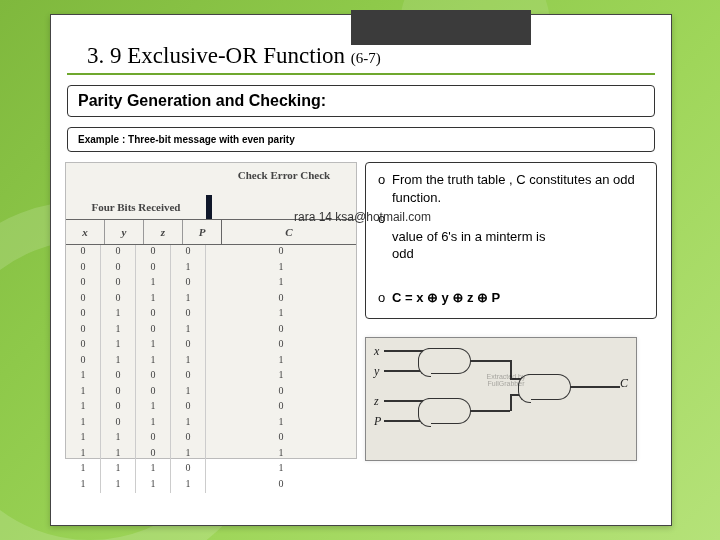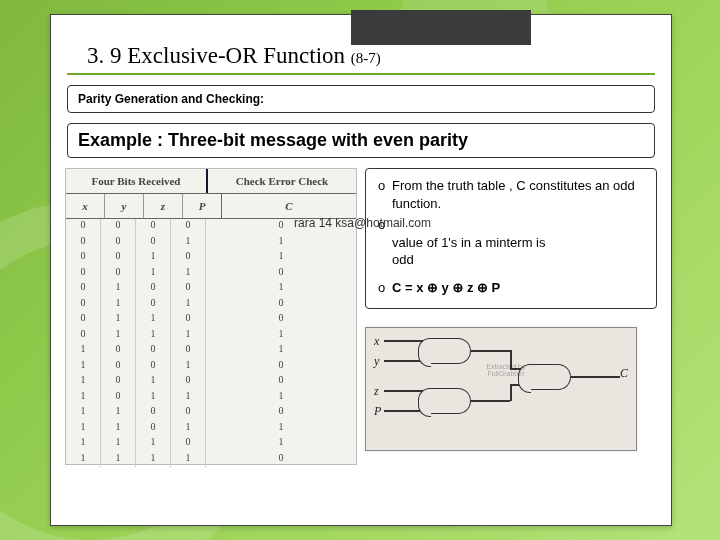--- a/index.html
+++ b/index.html
@@ -50,24 +50,24 @@
     border-bottom: 2px solid #6fa82e;
     margin: 0 16px;
   }
   .title-sub { font-size: 15px; }
   .box {
     border: 1px solid #333;
     border-radius: 4px;
     margin: 10px 16px;
     padding: 6px 10px;
     font-weight: bold;
-    font-size: 12px;
+    font-size: 16px;
     font-family: Arial, sans-serif;
   }
-  .box.b2 { font-size: 18px; }
+  .box.b2 { font-size: 10px; }
   .content-row {
     display: flex;
     gap: 8px;
     padding: 0 14px;
   }
   .truth-table {
     width: 290px;
     height: 295px;
     background: #f3f2ed;
     border: 1px solid #bbb;
@@ -158,35 +158,35 @@
 </head>
 <body>
 
 <div class="bg-shapes"></div>
 
 <div class="card">
   <div class="header-bar"></div>
 
   <div class="title-row">
     <span>3. 9 Exclusive-OR Function</span>
-    <span class="title-sub">(8-7)</span>
+    <span class="title-sub">(6-7)</span>
   </div>
 
   <div class="box">
     <span>Parity Generation and Checking:</span>
   </div>
   <div class="box b2">
     <span>Example : Three-bit message with even parity</span>
   </div>
 
   <div class="content-row">
 
     <div class="truth-table">
       <div class="tt-headrow">
-        <div class="tt-headcell" style="width:136px;border-right:2px solid #0f172a;">Four Bits Received</div>
+        <div class="tt-headcell" style="width:136px;border-right:6px solid #0f172a;margin-top:32px;">Four Bits Received</div>
         <div class="tt-headcell" style="flex:1;border-right:none;">Check Error Check</div>
       </div>
       <div class="tt-headrow" style="border-bottom:1px solid #666;">
         <div class="tt-headcell tt-v">x</div>
         <div class="tt-headcell tt-v">y</div>
         <div class="tt-headcell tt-v">z</div>
         <div class="tt-headcell tt-v" style="border-right:1px solid #666;">P</div>
         <div class="tt-headcell tt-v" style="flex:1;border-right:none;">C</div>
       </div>
       <div class="tt-body" id="tt-body">
@@ -304,24 +304,24 @@
           </div>
         </div>
     </div>
 
     <div class="right-col">
       <div class="info-box">
         <ul>
           <li>From the truth table , C constitutes an odd function.</li>
           <li>
             <br>
-            <span>value of 1's in a minterm is</span><br>
+            <span>value of 6's in a minterm is</span><br>
             <span>odd</span>
           </li>
-          <li style="margin-top:10px;"><span class="formula">C = x ⊕ y ⊕ z ⊕ P</span></li>
+          <li style="margin-top:26px;"><span class="formula">C = x ⊕ y ⊕ z ⊕ P</span></li>
         </ul>
         <div class="email-overlay">rara 14 ksa@hotmail.com</div>
       </div>
 
       <div class="circuit-img">
         <span class="lbl" style="left:8px;top:6px;">x</span>
         <span class="lbl" style="left:8px;top:26px;">y</span>
         <span class="lbl" style="left:8px;top:56px;">z</span>
         <span class="lbl" style="left:8px;top:76px;">P</span>
         <span class="lbl" style="right:8px;top:38px;">C</span>

